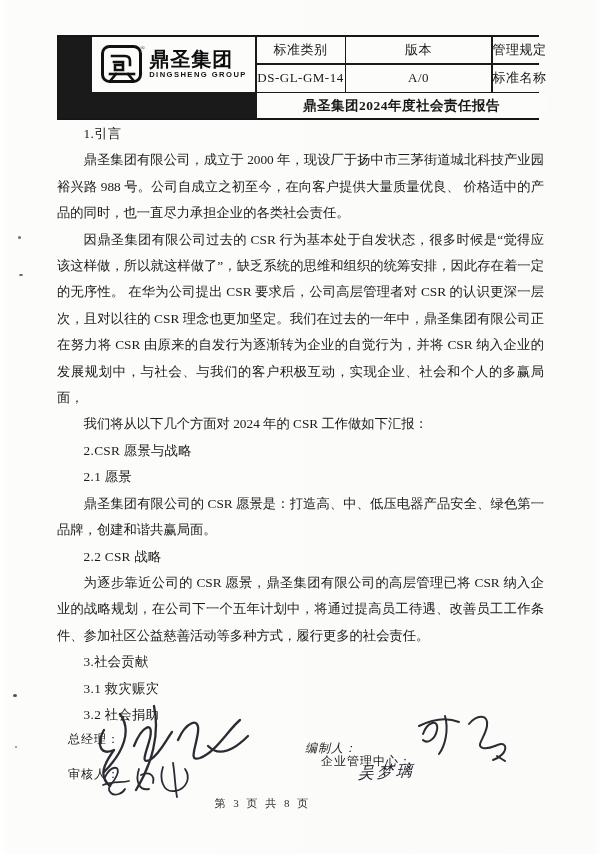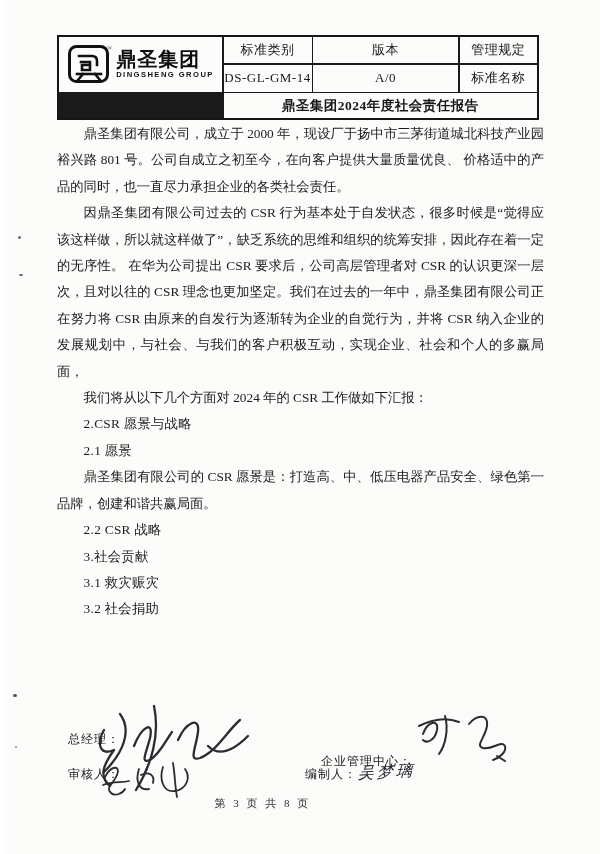--- a/index.html
+++ b/index.html
@@ -11,20 +11,21 @@
     color:#1c1c1c;
   }
   
   .htable{
     position:absolute;left:57px;top:35px;width:482px;
     display:grid;
     grid-template-columns:163px 88px 145px 1fr;
     grid-template-rows:26px 27px 25px;
     background:#1a1a1a;gap:1.5px;border:2.5px solid #161616;
     box-sizing:border-box;
+    padding-left:33px;
   }
   .cell{
     background:#fcfcfa;display:flex;align-items:center;justify-content:center;
     font-size:13px;color:#171717;letter-spacing:.5px;white-space:nowrap;
   }
   .cell.logo-cell{grid-row:1/3;grid-column:1;}
   .cell.title-cell{grid-column:2/5;font-weight:700;font-size:13.5px;letter-spacing:.5px;}
   .mono-code{font-family:"Liberation Serif","DejaVu Serif",serif;font-size:13px;letter-spacing:.5px;}
   
   .logo{display:flex;align-items:center;gap:5px;position:relative;}
@@ -95,37 +96,39 @@
     <div class="cell">标准类别</div>
     <div class="cell">版本</div>
     <div class="cell">管理规定</div>
     <div class="cell mono-code">DS-GL-GM-14</div>
     <div class="cell">A/0</div>
     <div class="cell">标准名称</div>
     <div class="cell title-cell">鼎圣集团2024年度社会责任报告</div>
   </div>
 
   <div class="doc-body">
-    <div class="blk p">鼎圣集团有限公司，成立于 2000 年，现设厂于扬中市三茅街道城北科技产业园裕兴路 801 号。公司自成立之初至今，在向客户提供大量质量优良、 价格适中的产品的同时，也一直尽力承担企业的各类社会责任。</div>
+    <div class="blk h">1.引言</div>
+    <div class="blk p">鼎圣集团有限公司，成立于 2000 年，现设厂于扬中市三茅街道城北科技产业园裕兴路 988 号。公司自成立之初至今，在向客户提供大量质量优良、 价格适中的产品的同时，也一直尽力承担企业的各类社会责任。</div>
     <div class="blk p">因鼎圣集团有限公司过去的 CSR 行为基本处于自发状态，很多时候是“觉得应该这样做，所以就这样做了”，缺乏系统的思维和组织的统筹安排，因此存在着一定的无序性。 在华为公司提出 CSR 要求后，公司高层管理者对 CSR 的认识更深一层次，且对以往的 CSR 理念也更加坚定。我们在过去的一年中，鼎圣集团有限公司正在努力将 CSR 由原来的自发行为逐渐转为企业的自觉行为，并将 CSR 纳入企业的发展规划中，与社会、与我们的客户积极互动，实现企业、社会和个人的多赢局面，</div>
     <div class="blk p">我们将从以下几个方面对 2024 年的 CSR 工作做如下汇报：</div>
     <div class="blk h">2.CSR 愿景与战略</div>
     <div class="blk h">2.1 愿景</div>
     <div class="blk p">鼎圣集团有限公司的 CSR 愿景是：打造高、中、低压电器产品安全、绿色第一品牌，创建和谐共赢局面。</div>
     <div class="blk h">2.2 CSR 战略</div>
+    <div class="blk p">为逐步靠近公司的 CSR 愿景，鼎圣集团有限公司的高层管理已将 CSR 纳入企业的战略规划，在公司下一个五年计划中，将通过提高员工待遇、改善员工工作条件、参加社区公益慈善活动等多种方式，履行更多的社会责任。</div>
     <div class="blk h">3.社会贡献</div>
     <div class="blk h">3.1 救灾赈灾</div>
     <div class="blk h">3.2 社会捐助</div>
 
   </div>
 
   <span class="sig-label" style="left:68px;top:731px;">总经理：</span>
   <span class="sig-label" style="left:305px;top:753px;margin-left:16px;">企业管理中心：</span>
   <span class="sig-label" style="left:68px;top:766px;">审核人：</span>
-  <span class="sig-label" style="left:305px;top:766px;">编制人：</span>
+  <span class="sig-label" style="left:305px;top:740px;font-style:italic;">编制人：</span>
   <span class="hand-name" style="left:358px;top:762px;">吴梦璃</span>
 
   <svg class="sig-svg" style="left:90px;top:700px;" width="170" height="90" viewBox="0 0 170 90">
     <g class="sig-ink" stroke-width="2.3">
       <path d="M14 30 C6 44 10 56 24 50 C14 64 8 76 20 86"></path>
       <path d="M30 14 C42 30 34 52 14 72"></path>
       <path d="M44 46 C52 26 64 20 60 38 C56 54 50 64 60 60 C70 54 76 40 82 32"></path>
       <path d="M64 6 C70 34 62 64 46 90"></path>
       <path d="M88 40 C96 22 110 16 108 32 C106 48 98 62 110 58 C126 52 138 30 150 20"></path>
       <path d="M118 46 C128 56 142 52 158 36"></path>

